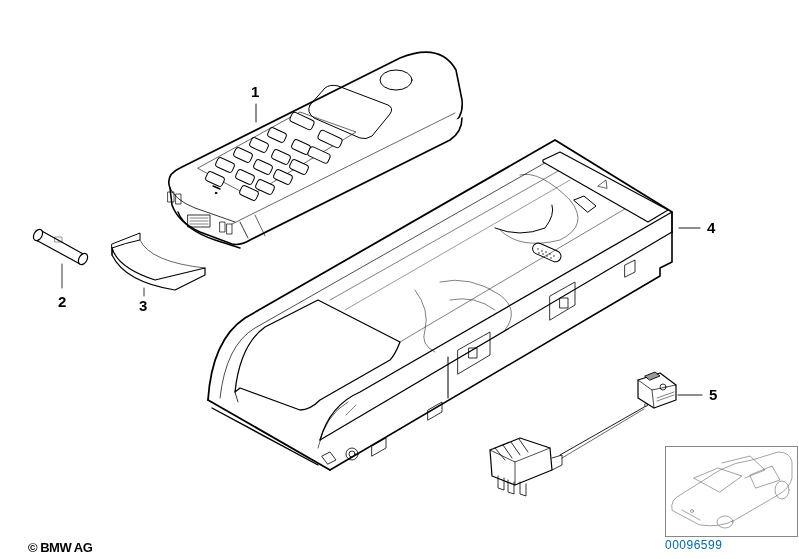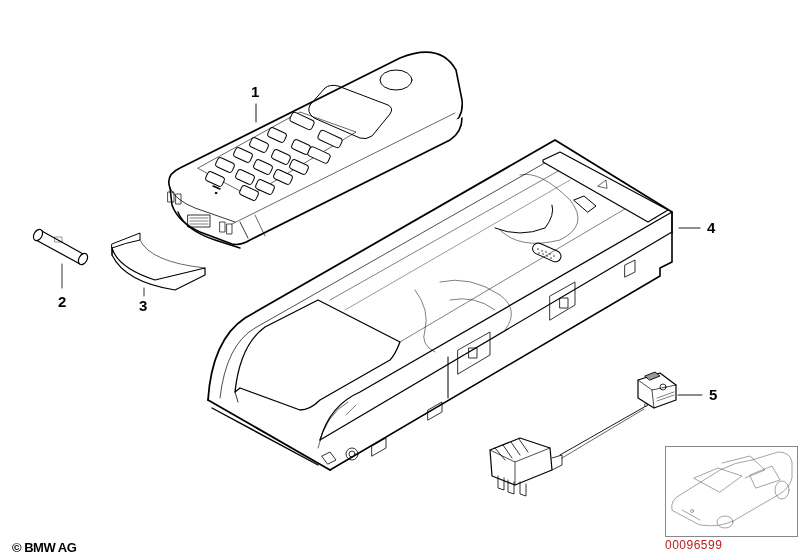--- a/index.html
+++ b/index.html
@@ -1,20 +1,20 @@
 <!DOCTYPE html>
 <html><head>
 <meta charset="utf-8">
 <style>
   html, body { margin: 0; padding: 0; background: #ffffff; }
   body { width: 799px; height: 559px; position: relative; overflow: hidden; font-family: "Liberation Sans", sans-serif; }
   #canvas { position: absolute; left: 0; top: 0; width: 799px; height: 559px; }
   .callout { position: absolute; font-family: "Liberation Sans", sans-serif; font-weight: bold; font-size: 15px; color: #000; line-height: 1; }
-  .copyright { position: absolute; left: 12px; top: 540px; font-family: "Liberation Sans", sans-serif; font-size: 13px; font-weight: bold; color: #000; letter-spacing: -0.5px; }
-  .diagram-id { position: absolute; left: 665px; top: 538px; font-family: "Liberation Sans", sans-serif; font-size: 12px; color: #b91c1c; letter-spacing: 0.5px; text-align: center; }
+  .copyright { position: absolute; left: 28px; top: 540px; font-family: "Liberation Sans", sans-serif; font-size: 13px; font-weight: bold; color: #000; letter-spacing: -0.5px; }
+  .diagram-id { position: absolute; left: 665px; top: 538px; font-family: "Liberation Sans", sans-serif; font-size: 12px; color: #0369a1; letter-spacing: 0.5px; text-align: center; }
   .thumb-box { position: absolute; left: 665px; top: 446px; width: 131px; height: 89px; border: 1px solid #888; background: #fff; }
 </style>
 </head>
 <body>
 
 <svg id="canvas" viewBox="0 0 799 559" xmlns="http://www.w3.org/2000/svg" fill="none" stroke="#000" stroke-linejoin="round" stroke-linecap="round">
 
   <g>
 
     <path d="M170 188 Q165 175 180 168 L400 58 Q440 42 456 70 L462 100 Q464 118 450 126 L260 218 Q248 224 240 222" stroke-width="1.6" fill="#fff"></path>

